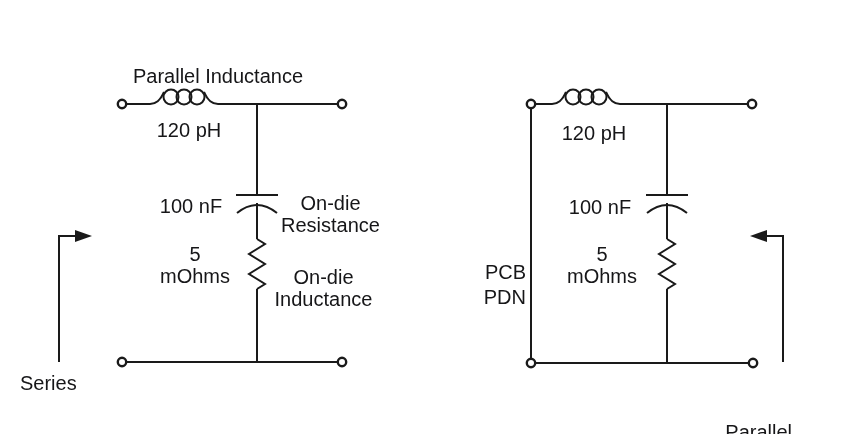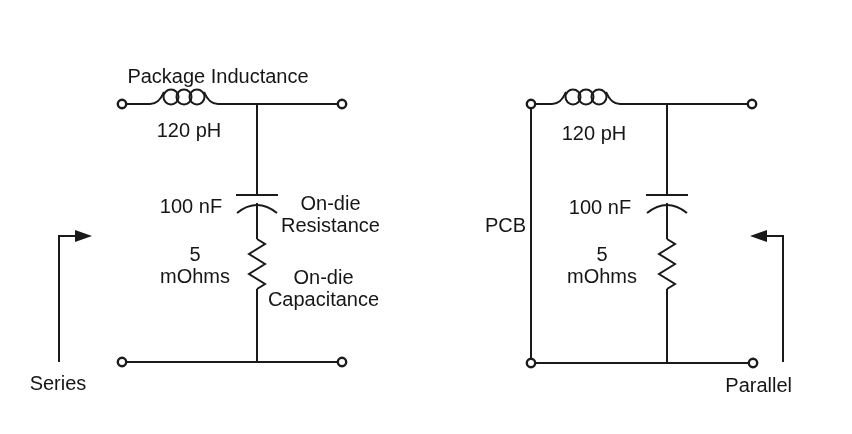--- a/index.html
+++ b/index.html
@@ -12,21 +12,21 @@
   }
   .canvas svg{position:absolute;left:0;top:0;}
   .lbl{
     position:absolute;
     color:#161618;
     font-size:20px;
     line-height:22px;
     text-align:center;
     white-space:nowrap;
   }
-  .lbl.right{text-align:right;}
+  .lbl.right{text-align:right;margin-top:47px;}
   .lbl.left{text-align:left;}
   .lbl.wide{line-height:25px;}
 </style>
 </head>
 <body>
 
 <div class="canvas">
 
   <svg width="852" height="434" viewBox="0 0 852 434" fill="none" stroke="#1a1a1a" stroke-width="2">
     <defs>
@@ -89,41 +89,42 @@
       <circle cx="531" cy="363" r="4.2" fill="#ffffff" stroke-width="2.4"></circle>
       <circle cx="753" cy="363" r="4.2" fill="#ffffff" stroke-width="2.4"></circle>
 
       <g>
         <path d="M783,362 V236 H766"></path>
         <polygon points="750,236 767,230 767,242" fill="#1a1a1a" stroke="none"></polygon>
       </g>
     </g>
   </svg>
 
-  <div class="lbl" style="left:98px;top:65px;width:240px;">Package Inductance</div>
+  <div class="lbl" style="left:98px;top:65px;width:240px;">Parallel Inductance</div>
   <div class="lbl" style="left:139px;top:119px;width:100px;">120 pH</div>
   <div class="lbl" style="left:141px;top:195px;width:100px;">100 nF</div>
   <div class="lbl" style="left:258px;top:192px;width:145px;">
     <div>On-die</div>
     <div>Resistance</div>
   </div>
   <div class="lbl" style="left:135px;top:243px;width:120px;">
     <div>5</div>
     <div>mOhms</div>
   </div>
   <div class="lbl" style="left:251px;top:266px;width:145px;">
     <div>On-die</div>
-    <div>Capacitance</div>
+    <div>Inductance</div>
   </div>
-  <div class="lbl left" style="left:12px;top:372px;width:92px;text-align:center;">Series</div>
+  <div class="lbl left" style="left:20px;top:372px;width:92px;">Series</div>
 
   <div class="lbl" style="left:544px;top:122px;width:100px;">120 pH</div>
   <div class="lbl" style="left:550px;top:196px;width:100px;">100 nF</div>
   <div class="lbl right wide" style="left:436px;top:213px;width:90px;">
     <div>PCB</div>
+    <div>PDN</div>
   </div>
   <div class="lbl" style="left:542px;top:243px;width:120px;">
     <div>5</div>
     <div>mOhms</div>
   </div>
   <div class="lbl right" style="left:692px;top:374px;width:100px;">Parallel</div>
 
 </div>
 
 </body></html>

